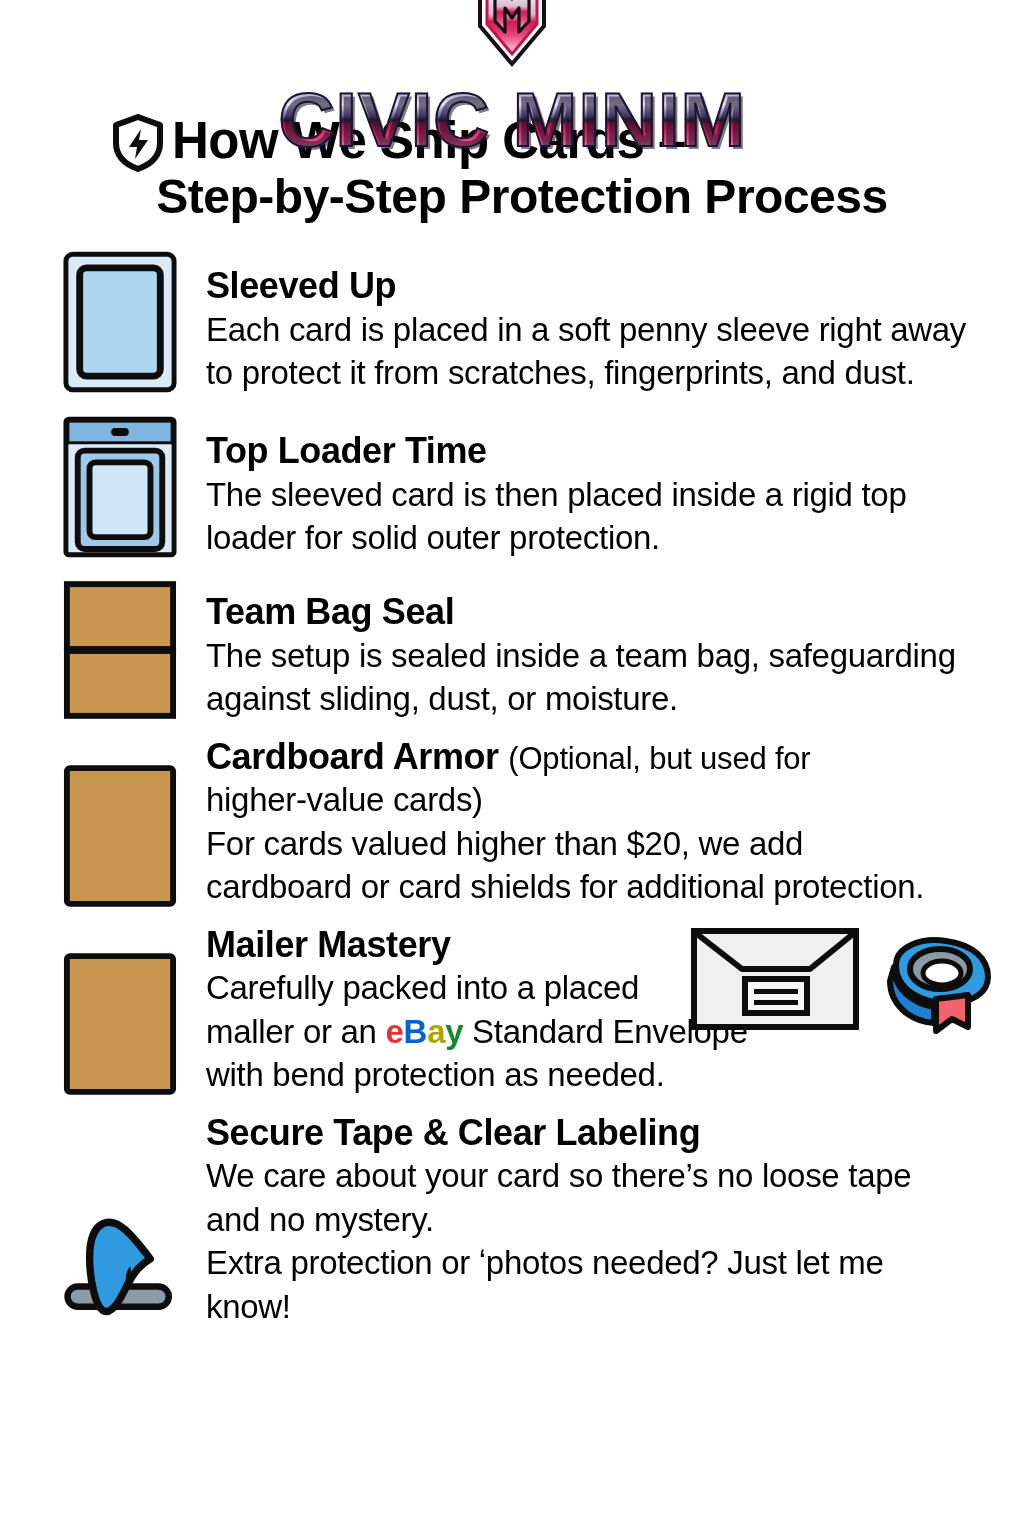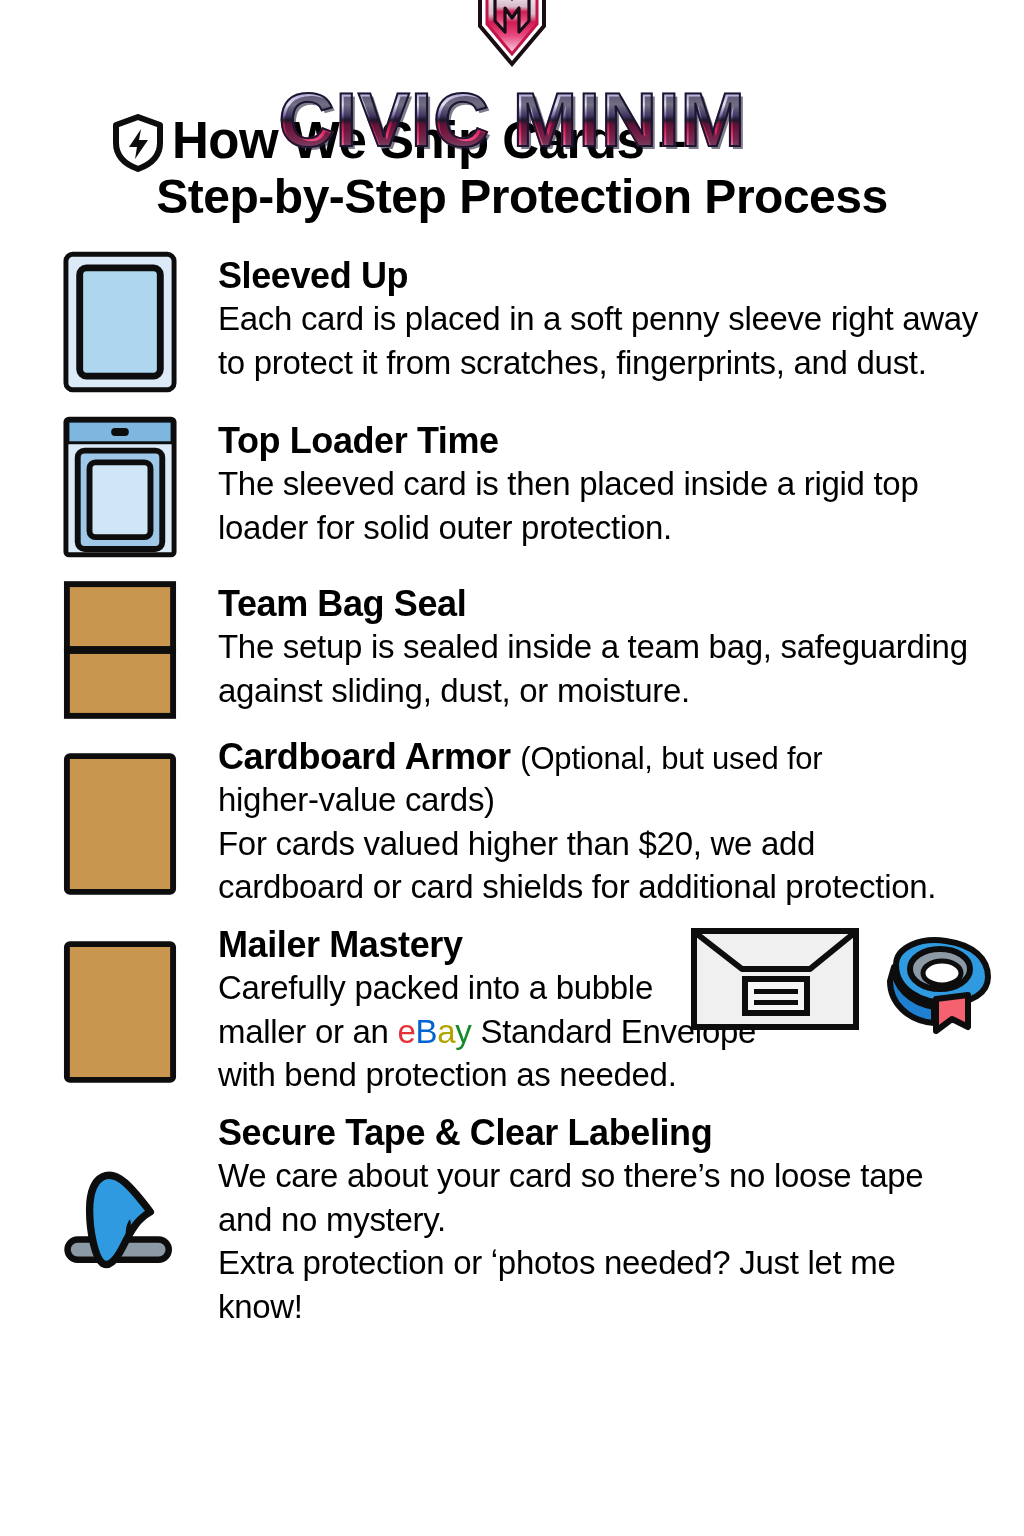--- a/index.html
+++ b/index.html
@@ -96,22 +96,22 @@
     white-space: nowrap;
   }
 
   
   .steps {
     margin-top: 22px;
     padding: 0 22px 0 62px;
   }
   .step {
     display: flex;
-    align-items: center;
-    gap: 40px;
+    align-items: flex-end;
+    gap: 28px;
     margin-bottom: 16px;
     position: relative;
   }
   .step-icon {
     width: 116px;
     flex: none;
     display: flex;
     justify-content: center;
     padding-top: 3px;
   }
@@ -134,21 +134,21 @@
   }
   .step-desc {
     font-size: 33px;
     line-height: 1.32;
     letter-spacing: -0.3px;
     margin: 0;
   }
   .step-desc .line { display: block; }
 
   
-  .ebay { font-weight: normal; }
+  .ebay { font-weight: bold; }
   .ebay .e { color: #e53238; }
   .ebay .b { color: #0064d2; }
   .ebay .a { color: #b0a400; }
   .ebay .y { color: #128a2b; }
 
   
   .mailer-art {
     position: absolute;
     right: 6px;
     top: 2px;
@@ -273,21 +273,21 @@
 
   <div class="step step-mailer">
     <div class="step-icon">
       <svg viewBox="0 0 118 146" width="118" height="146" aria-hidden="true">
         <rect x="5" y="4" width="108" height="138" rx="3" fill="#c8964e" stroke="#0d0d0d" stroke-width="6"></rect>
       </svg>
     </div>
     <div class="step-body">
       <div class="step-heading">Mailer Mastery</div>
       <div class="step-desc">
-        <span class="line short">Carefully packed into a bubble</span>
+        <span class="line short">Carefully packed into a placed</span>
         <span class="line">
           <span>maller or an </span><span class="ebay"><span class="e">e</span><span class="b">B</span><span class="a">a</span><span class="y">y</span></span><span> Standard Envelope</span>
         </span>
         <span class="line">with bend protection as needed.</span>
       </div>
     </div>
     <div class="mailer-art">
       <span>
         <svg viewBox="0 0 170 104" width="170" height="104" aria-hidden="true">
           <rect x="4" y="4" width="162" height="96" fill="#f0f0f0" stroke="#0d0d0d" stroke-width="6"></rect>

